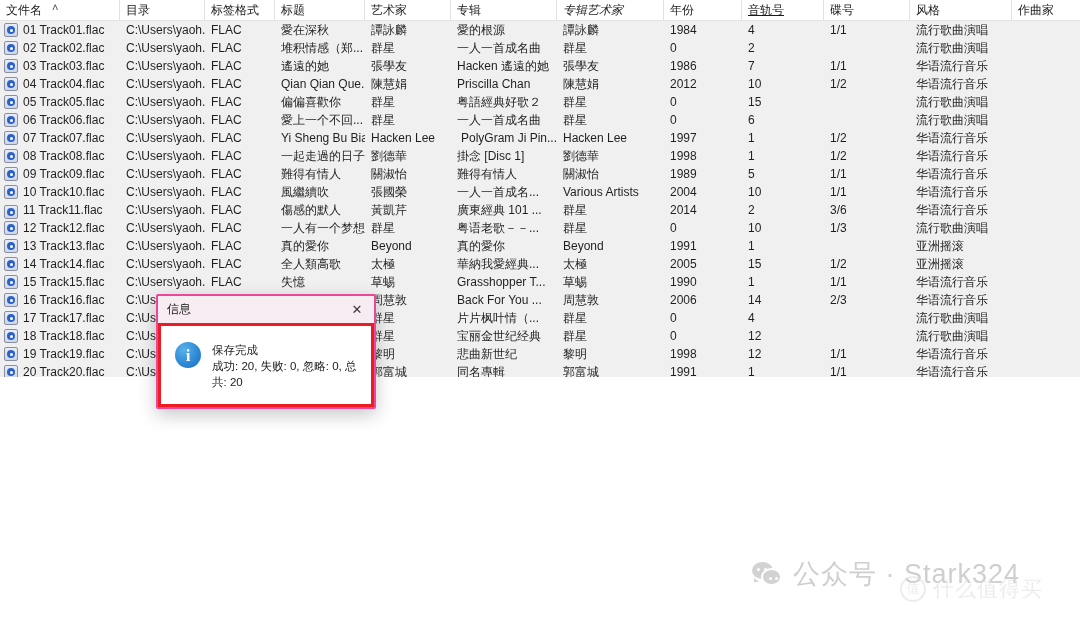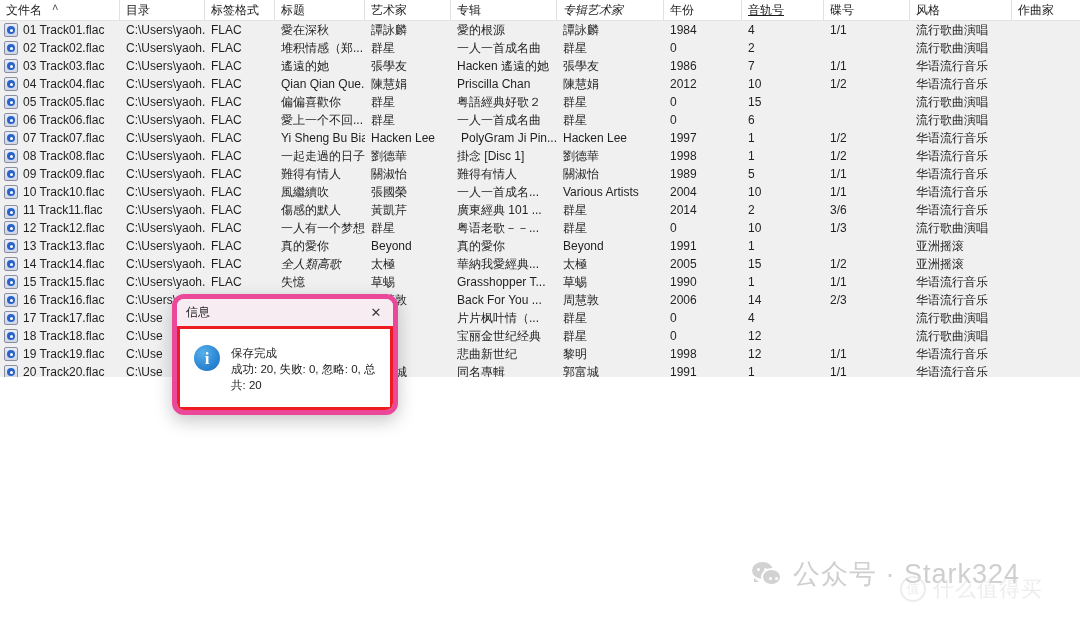--- a/index.html
+++ b/index.html
@@ -106,25 +106,25 @@
   .fl-bottomfill {
     position: absolute;
     left: 0; top: 377px;
     width: 1080px; height: 240px;
     background: #ffffff;
   }
 
   
   .dialog {
     position: absolute;
-    left: 172px; top: 294px;
+    left: 156px; top: 294px;
     width: 216px;
     background: #ffffff;
-    border: 5px solid #ec4899;
-    border-radius: 12px;
+    border: 2px solid #ec4899;
+    border-radius: 2px;
     box-shadow: 0 6px 18px rgba(0,0,0,.22);
     overflow: hidden;
   }
   .dlg-titlebar {
     height: 27px;
     background: #f7ecf2;
     display: flex;
     align-items: center;
     justify-content: space-between;
     padding: 0 6px 0 9px;
@@ -541,21 +541,21 @@
           <div class="cell c-composer" style="width: 70px; flex: 0 0 70px;"></div>
           <div class="cell c-extra" style="width: 20px; flex: 0 0 20px;"></div>
         </div>
         <div class="fl-row">
           <div class="cell c-file" style="width: 120px; flex: 0 0 120px;">
             <span class="disc-icon"></span>
             <span class="fname-text">14 Track14.flac</span>
           </div>
           <div class="cell c-directory" style="width: 85px; flex: 0 0 85px;">C:\Users\yaoh...</div>
           <div class="cell c-tagformat" style="width: 70px; flex: 0 0 70px;">FLAC</div>
-          <div class="cell c-title" style="width: 90px; flex: 0 0 90px; font-style: italic;">全人類高歌</div>
+          <div class="cell c-title" style="width: 90px; flex: 0 0 90px;">全人類高歌</div>
           <div class="cell c-artist" style="width: 86px; flex: 0 0 86px;">太極</div>
           <div class="cell c-album" style="width: 106px; flex: 0 0 106px;">華納我愛經典...</div>
           <div class="cell c-albumartist" style="width: 107px; flex: 0 0 107px;">太極</div>
           <div class="cell c-year" style="width: 78px; flex: 0 0 78px;">2005</div>
           <div class="cell c-track" style="width: 82px; flex: 0 0 82px;">15</div>
           <div class="cell c-disc" style="width: 86px; flex: 0 0 86px;">1/2</div>
           <div class="cell c-genre" style="width: 102px; flex: 0 0 102px;">亚洲摇滚</div>
           <div class="cell c-composer" style="width: 70px; flex: 0 0 70px;"></div>
           <div class="cell c-extra" style="width: 20px; flex: 0 0 20px;"></div>
         </div>

